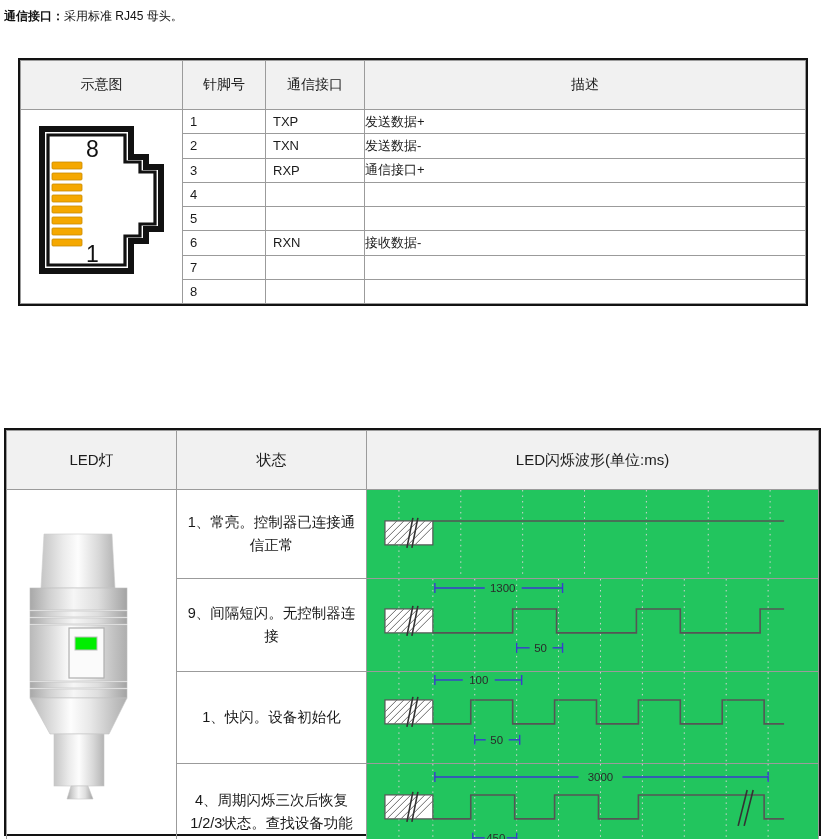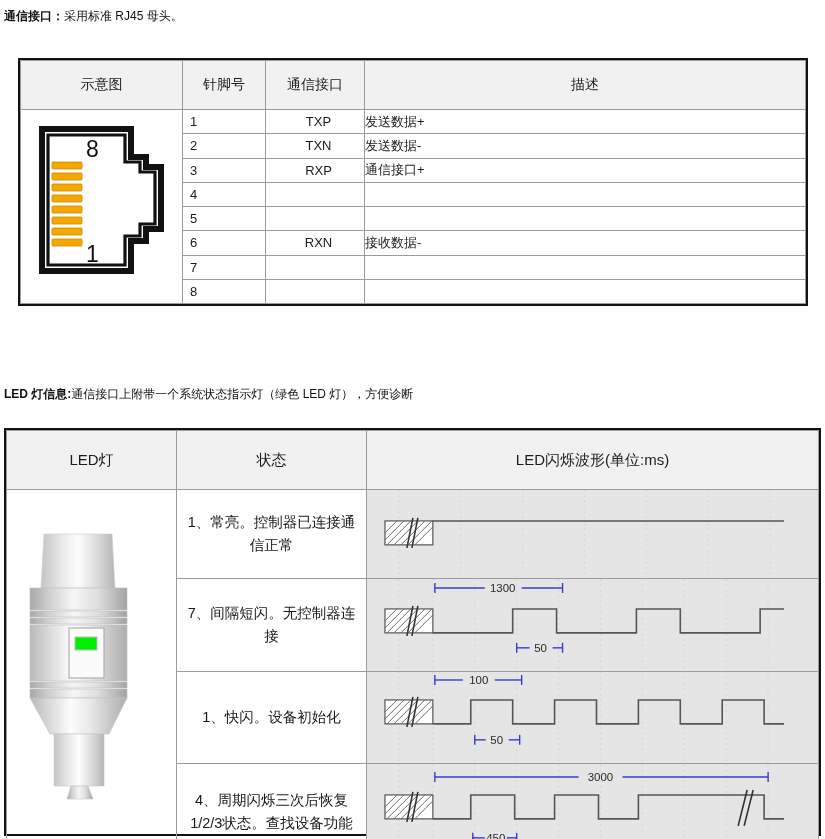--- a/index.html
+++ b/index.html
@@ -49,38 +49,38 @@
     text-align:center;
     font-size:14px;
     color:#1c1c1c;
   }
 
   
   #table-pinout{left:18px;top:58px;width:790px;height:248px;}
   #table-pinout thead th{height:48px;}
   #table-pinout td{height:23px;font-size:13px;}
   #table-pinout td.c-pin{padding-left:7px;}
-  #table-pinout td.c-sig{padding-left:7px;text-align:center;}
+  #table-pinout td.c-sig{padding-left:7px;}
   #table-pinout td.c-desc{}
   #table-pinout td.c-diagram{padding:0;text-align:center;vertical-align:middle;}
 
   .rj45-wrap{display:flex;align-items:center;justify-content:center;height:100%;}
 
   
   #table-led{left:4px;top:428px;width:817px;height:408px;}
   #table-led thead th{height:58px;font-size:15px;}
   #table-led td{font-size:14px;}
   #table-led td.c-state{
     text-align:center;
     line-height:23px;
     padding:4px 10px;
     font-size:14.5px;
     color:#181818;
   }
-  #table-led td.c-wave{padding:0;position:relative;background:#e5e5e5;}
+  #table-led td.c-wave{padding:0;position:relative;background:#22c55e;}
   #table-led td.c-ledimg{padding:0;text-align:center;vertical-align:middle;}
 
   .wave-holder{position:relative;width:100%;height:100%;}
   .wave-holder svg{display:block;width:100%;height:100%;}
 
   .led-img-wrap{display:flex;align-items:center;justify-content:center;height:100%;}
 </style>
 </head>
 <body>
 
@@ -166,23 +166,20 @@
         </tr>
         <tr>
           <td class="c-pin">8</td>
           <td class="c-sig"></td>
           <td class="c-desc"></td>
         </tr>
       </tbody>
     </table>
   </div>
 
-  <div class="note" id="note-led">
-    <b>LED 灯信息:</b><span>通信接口上附带一个系统状态指示灯（绿色 LED 灯），方便诊断</span>
-  </div>
 
   <div class="tbl" id="table-led">
     <table>
       <colgroup>
         <col style="width:170px">
           <col style="width:190px">
           <col>
       </colgroup>
       <thead>
         <tr>
@@ -274,21 +271,21 @@
                   <path d="M45 58 L51 28" stroke="#333" stroke-width="1.6" fill="none"></path>
                 </g>
 
                 <polyline points="66,31 418,31" fill="none" stroke="#555555" stroke-width="1.6"></polyline>
               </svg>
             </div>
           </td>
         </tr>
 
         <tr>
-          <td class="c-state">7、间隔短闪。无控制器连接</td>
+          <td class="c-state">9、间隔短闪。无控制器连接</td>
           <td class="c-wave">
             <div class="wave-holder">
               <svg viewBox="0 0 452 92" preserveAspectRatio="none">
                 <g stroke="#d2d2d2" stroke-width="1" stroke-dasharray="1.5 4">
                   <line x1="32" y1="0" x2="32" y2="92"></line>
                     <line x1="66" y1="0" x2="66" y2="92"></line>
                   <line x1="108" y1="0" x2="108" y2="92"></line>
                     <line x1="150" y1="0" x2="150" y2="92"></line>
                   <line x1="192" y1="0" x2="192" y2="92"></line>
                     <line x1="234" y1="0" x2="234" y2="92"></line>

